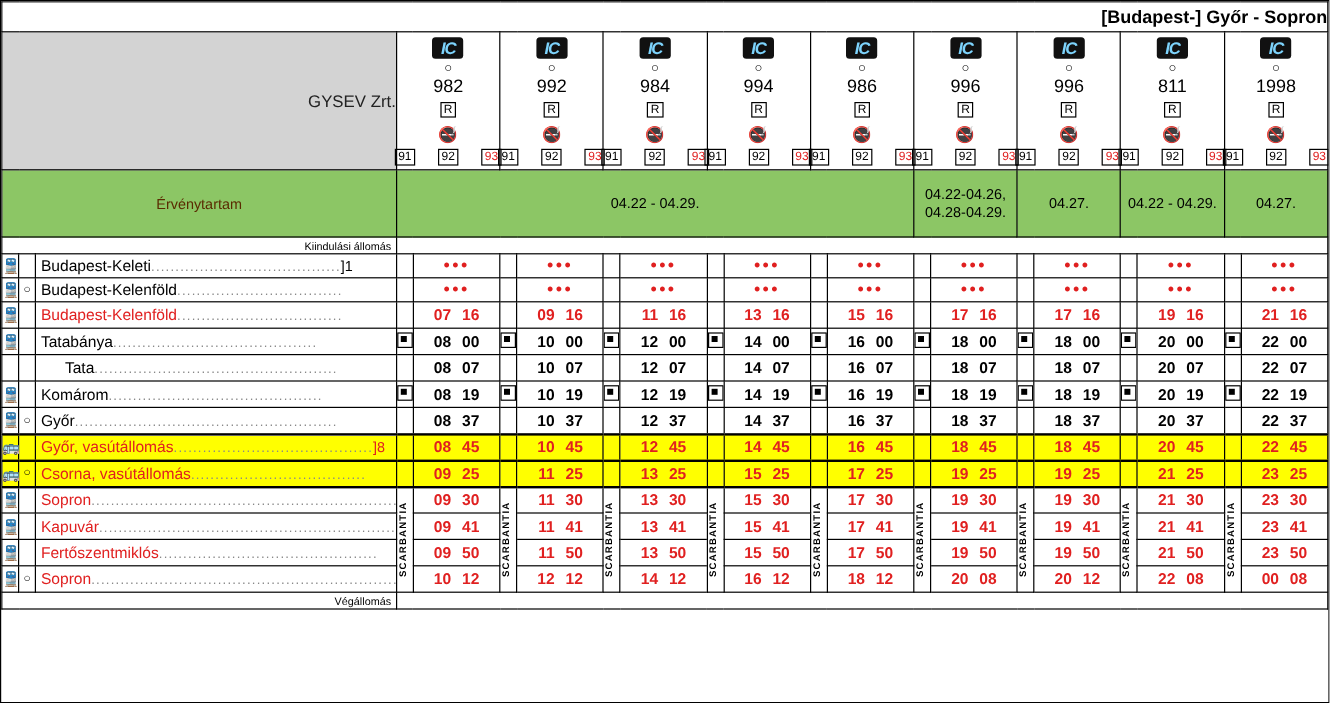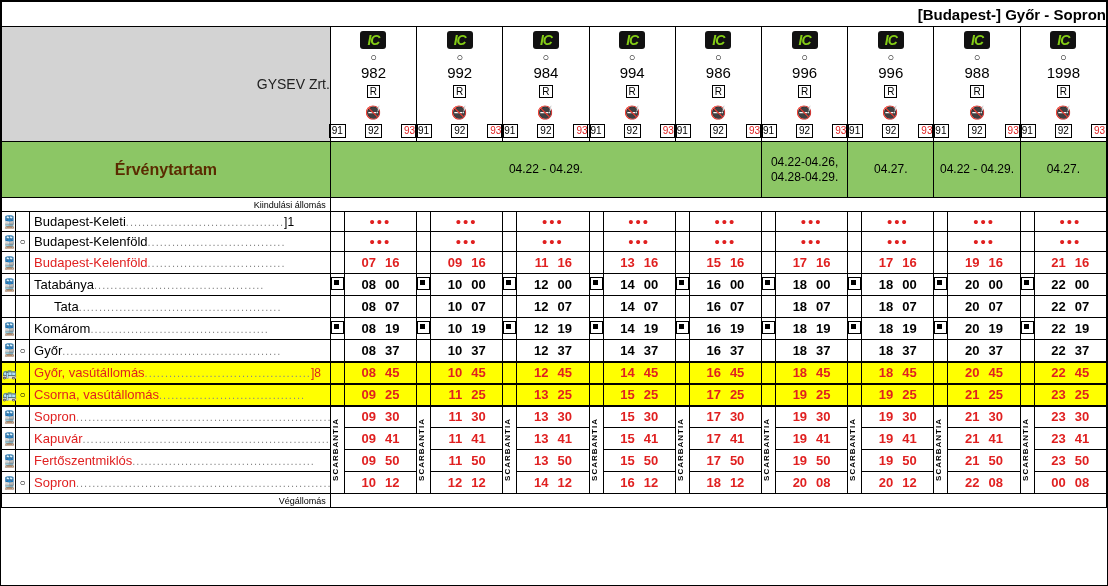--- a/index.html
+++ b/index.html
@@ -6,34 +6,34 @@
   body{font-family:"Liberation Sans",sans-serif;font-size:12px;color:#000;}
   #sheet{width:1108px;height:586px;position:relative;box-sizing:border-box;border:1px solid #000;overflow:hidden;}
   table{border-collapse:collapse;width:1106px;table-layout:fixed;}
   td,th{border:1px solid #000;padding:0;vertical-align:middle;}
 
   .title{height:24px;text-align:right;font-weight:bold;font-size:15px;background:#fff;}
 
   
   .hdr-left{background:#d3d3d3;text-align:right;font-size:14px;color:#222;}
   .hdr-train{background:#fff;text-align:center;padding:4px 0 3px;}
-  .ic-badge{display:inline-block;background:#111;color:#84cc16;font-weight:bold;font-style:italic;
+  .ic-badge{display:inline-block;background:#111;color:#7dd3fc;font-weight:bold;font-style:italic;
             font-size:14px;line-height:16px;padding:1px 7px 1px 7px;border-radius:3px;letter-spacing:-1px;}
   .dot{font-size:11px;line-height:12px;margin-top:2px;}
   .tnum{font-size:15px;line-height:18px;margin-top:1px;}
   .rbox{display:inline-block;border:1px solid #000;font-size:10px;line-height:11px;
         padding:0 2px;margin-top:3px;}
   .nosmoke{font-size:13px;line-height:15px;margin-top:7px;}
   .daysrow{margin-top:4px;display:flex;justify-content:center;gap:19px;font-size:10px;}
   .daysrow span{display:inline-block;border:1px solid #000;padding:0 2px;line-height:12px;}
   .d91,.d92{color:#000;}
   .d93{color:#e02020;}
 
   
-  .valid-label{background:#8cc665;text-align:center;font-weight:bold;font-size:16px;color:#5a2b00;}
+  .valid-label{background:#8cc665;text-align:center;font-weight:normal;font-size:12px;color:#5a2b00;}
   .valid-cell{background:#8cc665;text-align:center;font-size:12px;line-height:15px;}
 
   
   .sub{font-size:9px;text-align:right;padding-right:4px;color:#000;}
   .stn{padding-left:4px;font-size:13px;white-space:nowrap;overflow:hidden;margin-top:28px;}
   .stn .dots{color:#888;letter-spacing:1px;font-size:11px;}
   .red{color:#e02020;}
   .ico{text-align:center;font-size:12px;}
   .tiny{width:13px;text-align:center;}
   .time{text-align:center;font-size:13px;font-weight:bold;}
@@ -176,21 +176,21 @@
         <div class="daysrow">
           <span class="d91">91</span>
           <span class="d92">92</span>
           <span class="d93">93</span>
         </div>
       </td>
 
       <td class="hdr-train" colspan="2">
         <div class="ic-badge">IC</div>
         <div class="dot">○</div>
-        <div class="tnum">988</div>
+        <div class="tnum">811</div>
         <div><span class="rbox">R</span></div>
         <div class="nosmoke">🚭</div>
         <div class="daysrow">
           <span class="d91">91</span>
           <span class="d92">92</span>
           <span class="d93">93</span>
         </div>
       </td>
 
       <td class="hdr-train" colspan="2">

